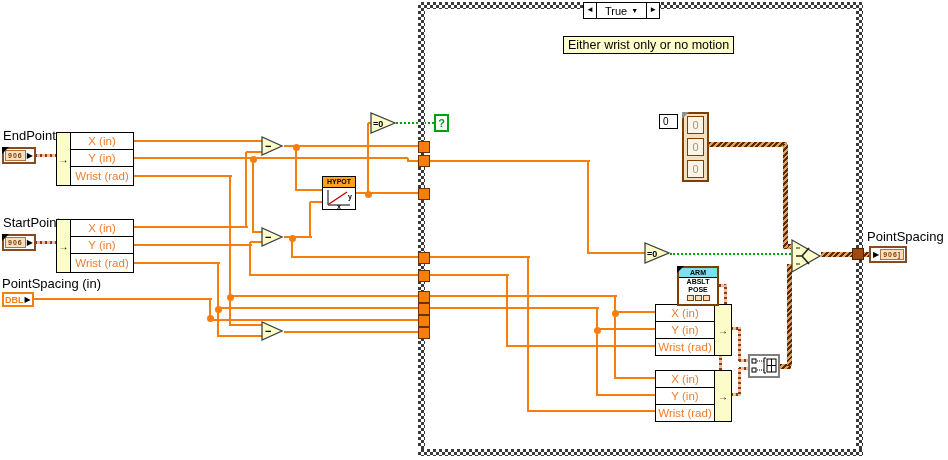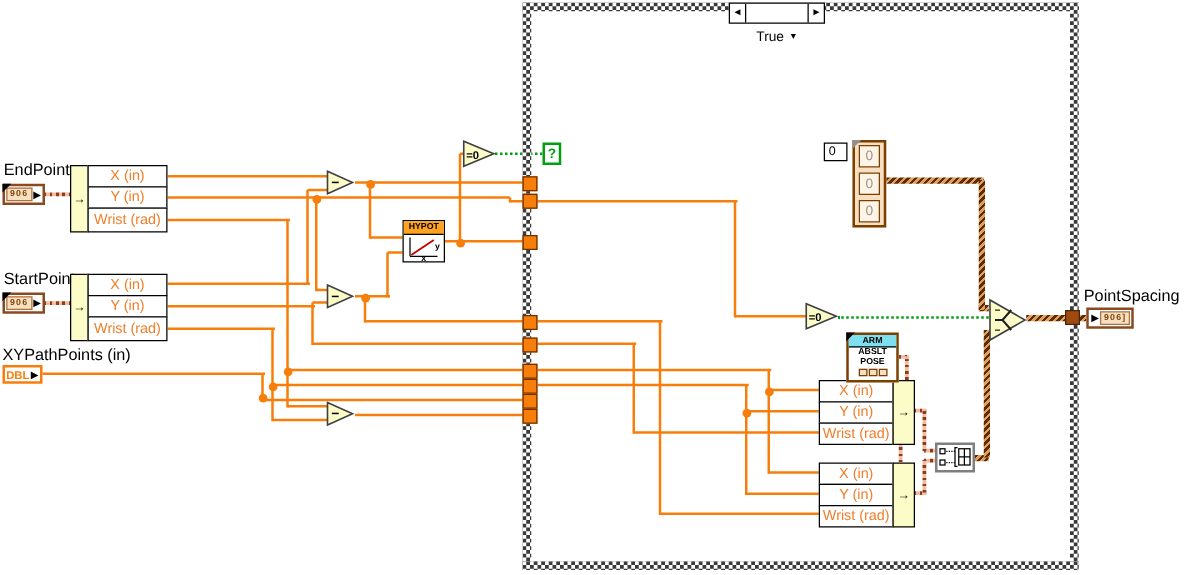--- a/index.html
+++ b/index.html
@@ -34,21 +34,21 @@
   .term-cluster .g{background:#F7DFC2;border:1px solid #B07040;color:#7B3F00;font-size:7px;font-weight:bold;
                    line-height:9px;padding:0 2px;letter-spacing:1px;}
   .term-dbl{border:2px solid #F87E0B;background:#fff;padding:0 1px;}
   .term-dbl .g{color:#F87E0B;font-weight:bold;font-size:9px;}
   .arrow{color:#000;font-size:8px;line-height:8px;margin-left:1px;}
   .fold{position:absolute;width:0;height:0;border-top:7px solid #000;border-right:7px solid transparent;z-index:5;}
   
   .comment{position:absolute;background:#FFFFCC;border:1px solid #000;font-size:12.5px;padding:1px 4px;z-index:4;white-space:nowrap;}
   .caselabel{position:absolute;display:flex;background:#fff;border:1px solid #000;height:15px;z-index:5;font-size:11px;}
   .caselabel .btn{width:12px;text-align:center;line-height:14px;font-size:8px;border-left:1px solid #000;border-right:1px solid #000;cursor:default;}
-  .caselabel .val{padding:0 8px;line-height:14px;display:flex;gap:4px;margin-top:20px;}
+  .caselabel .val{padding:0 8px;line-height:14px;display:flex;align-items:center;gap:4px;}
   
   .hypot{position:absolute;width:34px;height:34px;border:1px solid #000;background:#fff;box-sizing:border-box;z-index:4;}
   .hypot .hd{background:#FFA21F;border-bottom:1px solid #000;font-size:7px;font-weight:bold;text-align:center;line-height:10px;height:10px;}
   
   .arm{position:absolute;width:42px;height:40px;border:2px solid #7B3F00;background:#fff;box-sizing:border-box;z-index:4;}
   .arm .hd{background:#7EE0EE;border-bottom:1px solid #000;font-size:7px;font-weight:bold;text-align:center;line-height:9px;height:9px;}
   .arm .bd{font-size:7px;font-weight:bold;text-align:center;line-height:8px;}
   .arm .conn{display:flex;justify-content:center;gap:1px;margin-top:1px;}
   .arm .conn i{width:5px;height:4px;border:1px solid #7B3F00;background:#F7DFC2;}
   
@@ -75,36 +75,37 @@
 
   <div class="caselabel" style="left:583px;top:2px;">
     <div class="btn" style="border-left:none;">◄</div>
     <div class="val">
       <span>True</span>
       <span style="font-size:7px;">▼</span>
     </div>
     <div class="btn" style="border-right:none;">►</div>
   </div>
 
+  <div class="comment" style="left:563px;top:36px;">Either wrist only or no motion</div>
 
   <div class="lbl" style="left:3px;top:128px;">EndPoint</div>
   <div class="term term-cluster" style="left:2px;top:147px;height:17px;">
     <span class="g">906</span>
     <span class="arrow">▶</span>
     <div class="fold" style="left:-2px;top:-2px;"></div>
   </div>
 
   <div class="lbl" style="left:3px;top:215px;">StartPoint</div>
   <div class="term term-cluster" style="left:2px;top:234px;height:17px;">
     <span class="g">906</span>
     <span class="arrow">▶</span>
     <div class="fold" style="left:-2px;top:-2px;"></div>
   </div>
 
-  <div class="lbl" style="left:2px;top:276px;">XYPathPoints (in)</div>
+  <div class="lbl" style="left:2px;top:276px;">PointSpacing (in)</div>
   <div class="term term-dbl" style="left:2px;top:292px;height:15px;">
     <span class="g">DBL</span>
     <span class="arrow">▶</span>
   </div>
 
   <div>
     <div class="ub-strip" style="left:56px;top:132px;width:15px;height:54px;">→</div>
     <div class="row" style="left:70px;top:132px;width:64px;height:18px;line-height:16px;">X (in)</div>
     <div class="row" style="left:70px;top:149px;width:64px;height:18px;line-height:16px;">Y (in)</div>
     <div class="row" style="left:70px;top:166px;width:64px;height:20px;line-height:18px;">Wrist (rad)</div>

